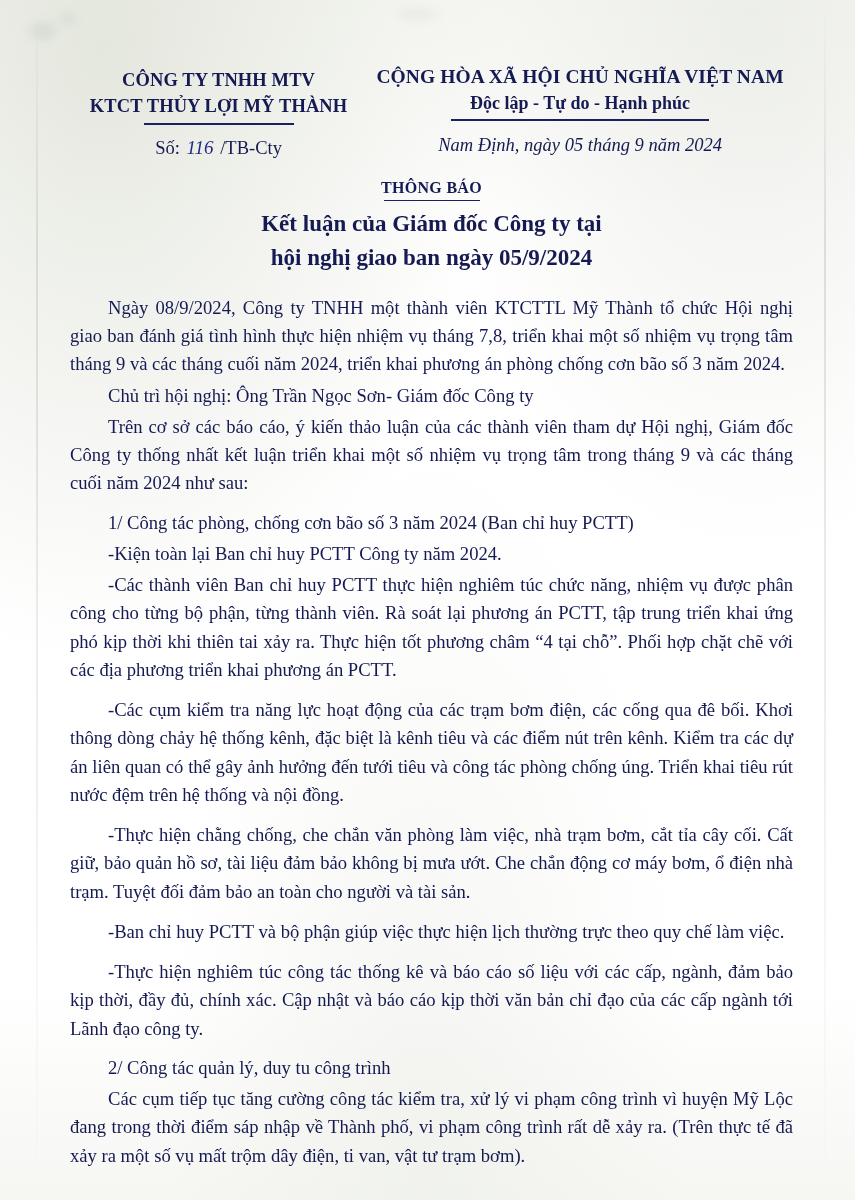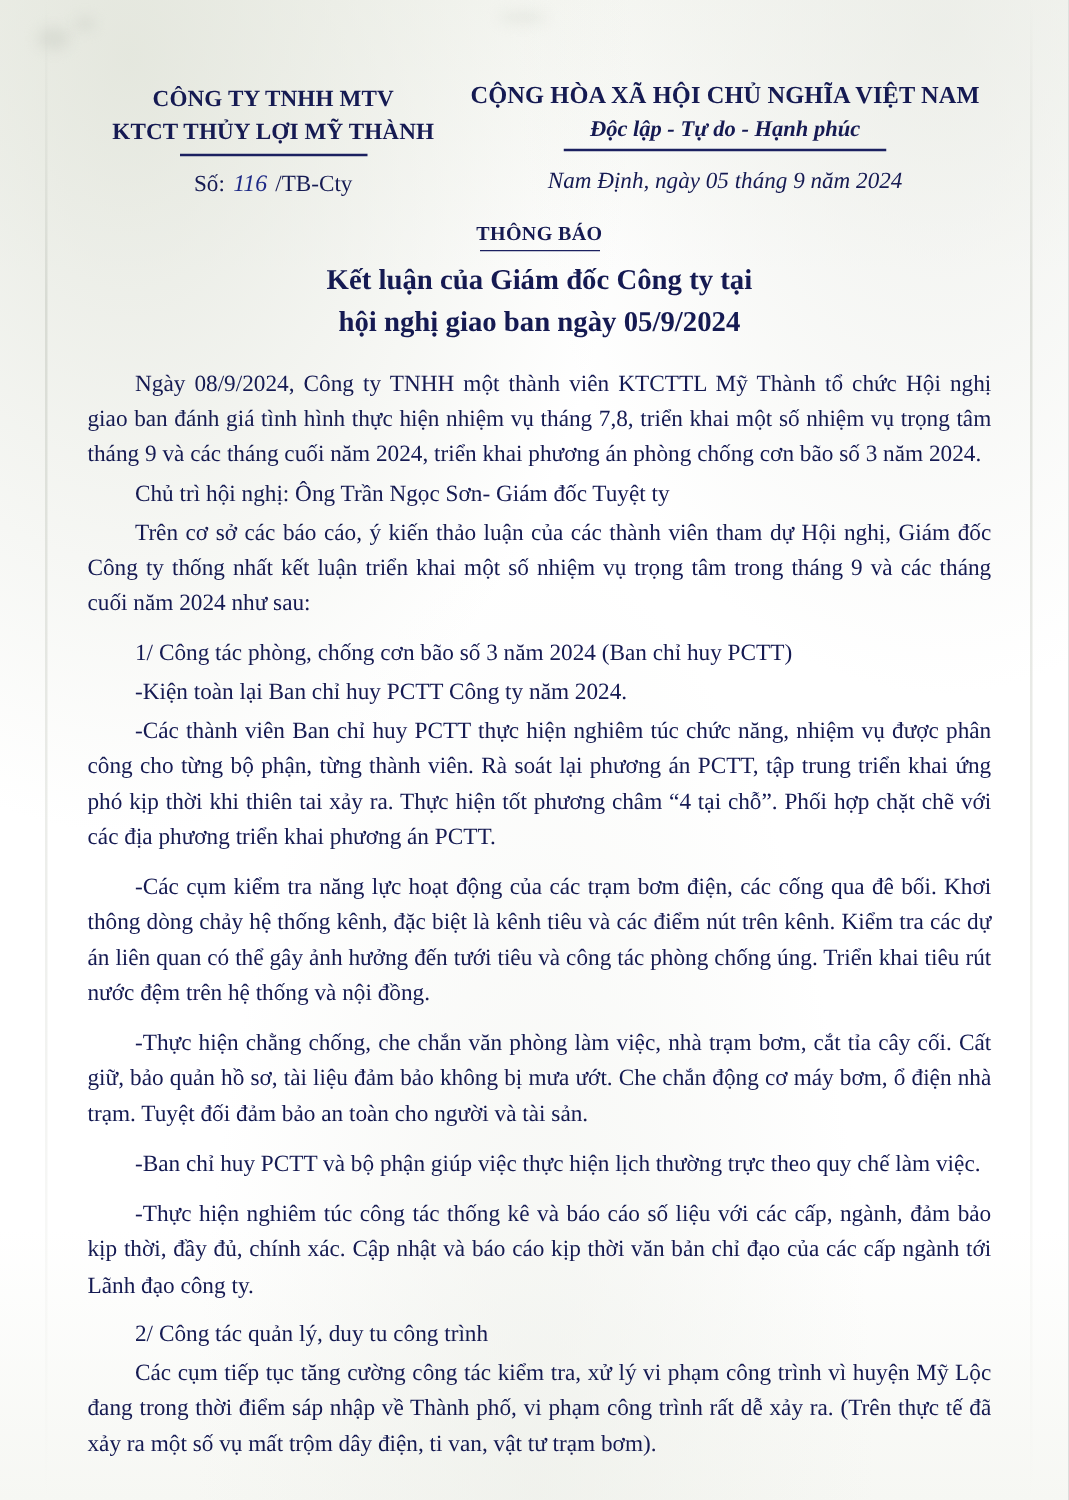--- a/index.html
+++ b/index.html
@@ -8,21 +8,21 @@
     background: #ffffff;
   }
   body {
     font-family: "Liberation Serif", serif;
   }
   .page {
     position: relative;
     width: 855px;
     height: 1200px;
     margin: 0 auto;
-    background: #a3a3a3;
+    background: #f9a8d4;
     overflow: hidden;
   }
   
   .paper-bg {
     position: absolute;
     inset: 0;
     background:
       radial-gradient(ellipse at 12% 4%, rgba(225,228,218,0.85) 0%, rgba(255,255,255,0) 38%),
       radial-gradient(ellipse at 88% 2%, rgba(232,234,228,0.7) 0%, rgba(255,255,255,0) 32%),
       radial-gradient(ellipse at 50% 100%, rgba(236,238,232,0.6) 0%, rgba(255,255,255,0) 45%),
@@ -73,21 +73,20 @@
   .nation-line {
     font-weight: bold;
     font-size: 19.5px;
     line-height: 1.3;
     letter-spacing: .1px;
   }
   .motto-line {
     font-weight: bold;
     font-size: 18px;
     margin-top: 4px;
-    font-style: italic;
   }
   .motto-underline {
     width: 258px;
     height: 1.6px;
     background: #1b2060;
     margin: 5px auto 0;
   }
   .hdr-left-underline {
     width: 150px;
     height: 1.6px;
@@ -187,21 +186,21 @@
 
     <div class="title-block">
       <div class="title-main">THÔNG BÁO</div>
       <div class="title-underline"></div>
       <div class="title-sub">Kết luận của Giám đốc Công ty tại</div>
       <div class="title-sub">hội nghị giao ban ngày 05/9/2024</div>
     </div>
 
     <div class="body-text">
       <p class="para">Ngày 08/9/2024, Công ty TNHH một thành viên KTCTTL Mỹ Thành tổ chức Hội nghị giao ban đánh giá tình hình thực hiện nhiệm vụ tháng 7,8, triển khai một số nhiệm vụ trọng tâm tháng 9 và các tháng cuối năm 2024, triển khai phương án phòng chống cơn bão số 3 năm 2024.</p>
-      <p class="para">Chủ trì hội nghị: Ông Trần Ngọc Sơn- Giám đốc Tuyệt ty</p>
+      <p class="para">Chủ trì hội nghị: Ông Trần Ngọc Sơn- Giám đốc Công ty</p>
       <p class="para">Trên cơ sở các báo cáo, ý kiến thảo luận của các thành viên tham dự Hội nghị, Giám đốc Công ty thống nhất kết luận triển khai một số nhiệm vụ trọng tâm trong tháng 9 và các tháng cuối năm 2024 như sau:</p>
 
       <p class="section-head"><b>1/ Công tác phòng, chống cơn bão số 3 năm 2024</b><span> (Ban chỉ huy PCTT)</span></p>
 
       <p class="para dash">-Kiện toàn lại Ban chỉ huy PCTT Công ty năm 2024.</p>
       <p class="para dash">-Các thành viên Ban chỉ huy PCTT thực hiện nghiêm túc chức năng, nhiệm vụ được phân công cho từng bộ phận, từng thành viên. Rà soát lại phương án PCTT, tập trung triển khai ứng phó kịp thời khi thiên tai xảy ra. Thực hiện tốt phương châm “4 tại chỗ”. Phối hợp chặt chẽ với các địa phương triển khai phương án PCTT.</p>
       <p class="para dash gap">-Các cụm kiểm tra năng lực hoạt động của các trạm bơm điện, các cống qua đê bối. Khơi thông dòng chảy hệ thống kênh, đặc biệt là kênh tiêu và các điểm nút trên kênh. Kiểm tra các dự án liên quan có thể gây ảnh hưởng đến tưới tiêu và công tác phòng chống úng. Triển khai tiêu rút nước đệm trên hệ thống và nội đồng.</p>
       <p class="para dash gap">-Thực hiện chằng chống, che chắn văn phòng làm việc, nhà trạm bơm, cắt tỉa cây cối. Cất giữ, bảo quản hồ sơ, tài liệu đảm bảo không bị mưa ướt. Che chắn động cơ máy bơm, ổ điện nhà trạm. Tuyệt đối đảm bảo an toàn cho người và tài sản.</p>
       <p class="para dash gap">-Ban chỉ huy PCTT và bộ phận giúp việc thực hiện lịch thường trực theo quy chế làm việc.</p>
       <p class="para dash gap">-Thực hiện nghiêm túc công tác thống kê và báo cáo số liệu với các cấp, ngành, đảm bảo kịp thời, đầy đủ, chính xác. Cập nhật và báo cáo kịp thời văn bản chỉ đạo của các cấp ngành tới Lãnh đạo công ty.</p>

